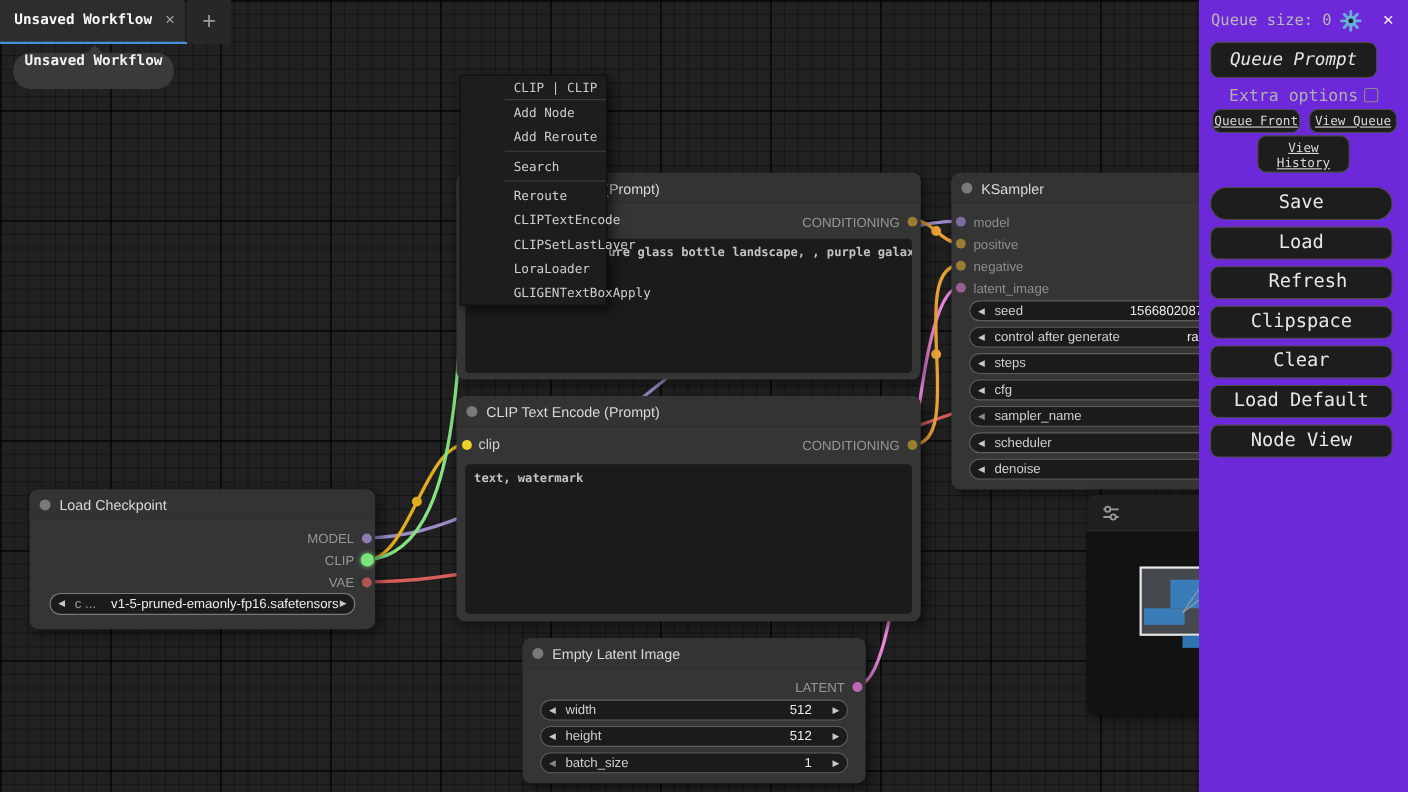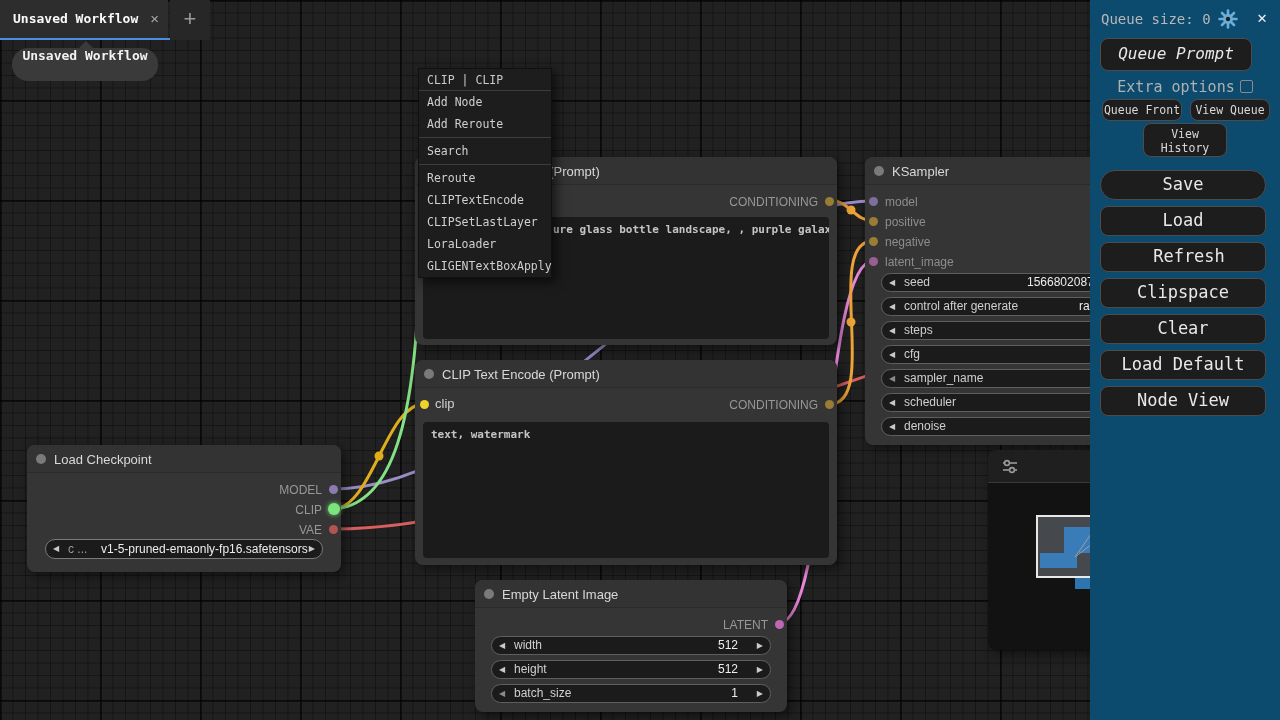--- a/index.html
+++ b/index.html
@@ -38,53 +38,53 @@
             overflow:hidden; font-size:12px; color:#cfcfcf; }
   .warr { position:absolute; top:0; line-height:17px; font-size:8px; color:#c9c9c9; }
   .warr.dim { color:#8a8a8a; }
   .wl { left:7px; } .wr { right:7px; }
   .wlabel { position:absolute; left:22px; line-height:17px; white-space:nowrap; }
   .wvalue { position:absolute; line-height:17px; color:#ededed; white-space:nowrap; }
 
   
   #ctxmenu { position:absolute; left:418px; top:68px; width:134px; z-index:5; background:#1d1d1d;
              border:1px solid #101010; box-shadow:4px 4px 10px rgba(0,0,0,.6);
-             font:11.5px "DejaVu Sans Mono",monospace; color:#cfcfcf; }
+             font:11.5px "DejaVu Sans Mono",monospace; color:#cfcfcf;padding-left:40px; }
   .menu-title { height:22px; line-height:22px; padding-left:8px; color:#c9c9c9; border-bottom:1px solid #3d3d3d; }
   .menu-item { height:22px; line-height:22px; padding-left:8px; white-space:nowrap; }
   .menu-sep { border-top:1px solid #3d3d3d; margin:2px 0; }
 
   
   #tabbar { position:absolute; left:0; top:0; z-index:6; }
   #tab { position:absolute; left:0; top:0; width:168px; height:40px; background:#2d2d2d; }
   #tab-underline { position:absolute; left:0; top:38px; width:170px; height:2px; }
   #tab-title { position:absolute; left:13px; top:11px; font:bold 13px "DejaVu Sans Mono",monospace; color:#fafafa; }
   #tab-close { position:absolute; right:9px; top:10px; font-size:15px; color:#a8a8a8; }
   #tab-add { position:absolute; left:170px; top:0; width:40px; height:40px; background:#272727;
              color:#9a9a9a; font-size:22px; font-weight:300; text-align:center; line-height:38px; }
   #tooltip { position:absolute; left:12px; top:48px; width:146px; height:33px; background:#3a3a3a; border-radius:16px;
              z-index:6; text-align:center; line-height:33px; font:bold 13px "DejaVu Sans Mono",monospace; color:#f2f2f2; }
   #tooltip-caret { position:absolute; left:66px; top:-7px; width:0; height:0;
                    border-left:8px solid transparent; border-right:8px solid transparent; border-bottom:8px solid #3a3a3a; }
 
   
-  #sidebar { position:absolute; left:1090px; top:0; width:190px; height:720px; background:#0c4a6e; z-index:10;
+  #sidebar { position:absolute; left:1090px; top:0; width:190px; height:720px; background:#6d28d9; z-index:10;
              font-family:"DejaVu Sans Mono",monospace; color:#d8d8d8; }
   #queue-row { position:relative; height:36px; }
   #queue-size { position:absolute; left:11px; top:11px; font-size:14px; color:#b8b8b8; }
   #gear { position:absolute; right:42px; top:9px; width:20px; height:20px; }
   #sb-close { position:absolute; right:13px; top:8px; font-size:16px; font-weight:bold; color:#f0f0f0; }
   .sb-btn { position:absolute; background:#1d1d1d; border:1.5px solid #4c4c4c; border-radius:8px;
             color:#e8e8e8; text-align:center; }
   #queue-prompt { left:10px; top:38px; width:152px; height:33px; font-size:16px; line-height:30px;font-style:italic; }
   #extra-row { position:absolute; left:0; top:77px; width:190px; height:20px; text-align:center; }
   #extra-label { font-size:15px; color:#b0b0b0; }
   #extra-check { display:inline-block; width:13px; height:13px; border:1.5px solid #8a8a8a; border-radius:2px;
                  vertical-align:-1px; margin-left:5px; }
-  .sb-small { font-size:11.5px; color:#d8d8d8; }
+  .sb-small { font-size:11.5px; color:#d8d8d8;text-decoration:underline; }
   #queue-front { left:12px; top:99px; width:80px; height:22px; line-height:20px; }
   #view-queue { left:100px; top:99px; width:80px; height:22px; line-height:20px; }
   #view-history { left:53px; top:123px; width:84px; height:34px; line-height:14px; padding-top:3px; }
   .sb-main { left:10px; width:166px; height:30px; font-size:17px; line-height:27px; }
 
   
   #preview-node { background:#121212; }
   #preview-node .node-header { height:33px; background:#1f1f1f; border-bottom:1px solid #3a3a3a; border-radius:8px 8px 0 0; }
   #thumb { position:absolute; left:48px; top:65px; width:62px; height:63px; background:#45484d;
            border:2px solid #e8e8e8; overflow:hidden; }

